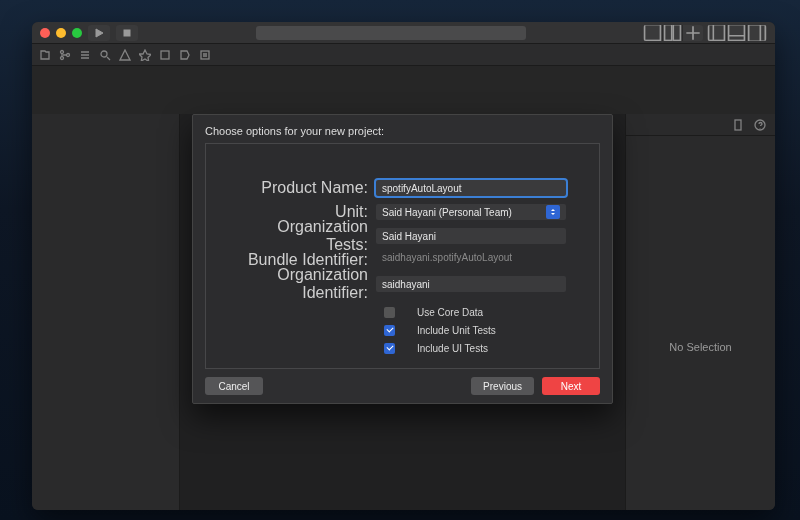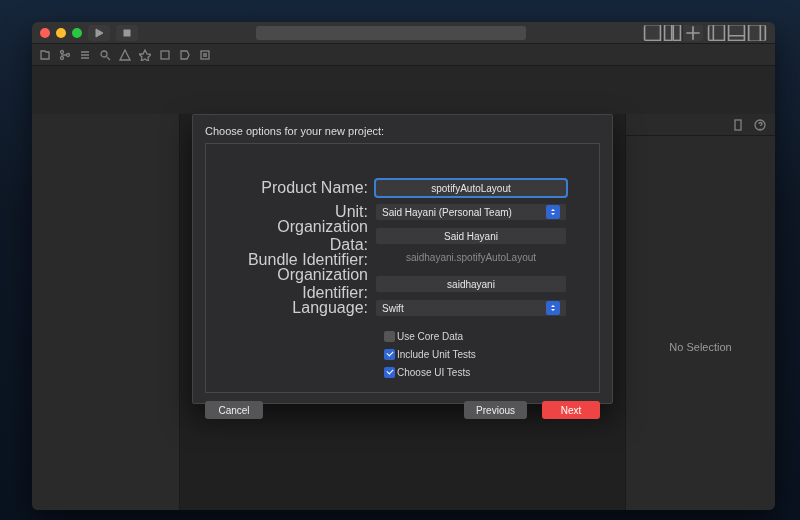--- a/index.html
+++ b/index.html
@@ -53,36 +53,36 @@
   .sheet-title{font-size:11px;color:#ddd;margin-bottom:6px}
   .sheet-inner{
     flex:1; border:1px solid #474749; background:#2c2c2e;
     padding:34px 30px 10px 30px;
   }
   .row{display:flex;align-items:center;height:20px;margin-bottom:4px}
   .lbl{width:140px;text-align:right;color:#cfcfcf;font-size:16px;padding-right:8px}
   .fld{flex:0 0 190px; position:relative}
   .input,.select{
     width:100%; height:16px; background:#3a3a3c; border:none; border-radius:2px;
-    color:#e6e6e6; font-size:10px; padding:0 6px; outline:none;text-align:center;
+    color:#e6e6e6; font-size:10px; padding:0 6px; outline:none;
   }
   .input.focus{box-shadow:0 0 0 2px #3b7fd5}
   .input.ro{color:#8a8a8a;background:transparent}
   .select{display:flex;align-items:center;justify-content:space-between;padding-right:6px}
   .sel-btn{width:14px;height:14px;background:#2f66d4;border-radius:2px;display:flex;align-items:center;justify-content:center}
   .sel-btn svg{width:8px;height:8px;fill:#fff}
-  .chk-row{display:flex;align-items:center;height:16px;margin-bottom:2px;gap:2px;padding-left:148px}
+  .chk-row{display:flex;align-items:center;height:16px;margin-bottom:2px;gap:22px;padding-left:148px}
   .chk{width:11px;height:11px;border-radius:2px;background:#555;display:flex;align-items:center;justify-content:center}
   .chk.on{background:#2f66d4}
   .chk.on::after{content:"";width:5px;height:3px;border-left:1.5px solid #fff;border-bottom:1.5px solid #fff;transform:rotate(-45deg);margin-top:-2px}
   .chk-lbl{font-size:10px;color:#d6d6d6}
   .sheet-footer{display:flex;justify-content:space-between;padding-top:8px}
   .btn{height:18px;min-width:58px;padding:0 12px;border-radius:3px;background:#555557;color:#eee;font-size:10px;display:flex;align-items:center;justify-content:center;cursor:default}
   .btn.primary{background:#ef4444;color:#fff}
-  .footer-right{display:flex;gap:15px}
+  .footer-right{display:flex;gap:8px}
 </style>
 </head>
 <body>
 
 <div class="window">
 
   <div class="titlebar">
     <div class="traffic">
       <div class="dot r"></div>
       <div class="dot y"></div>
@@ -218,63 +218,50 @@
                 <span class="sel-btn">
                     <svg viewBox="0 0 8 8">
                       <path d="M2 3l2-2 2 2M2 5l2 2 2-2"></path>
                     </svg>
                   </span>
               </div>
             </div>
           </div>
 
           <div class="row">
-            <div class="lbl">Organization Data:</div>
+            <div class="lbl">Organization Tests:</div>
             <div class="fld"><input class="input" value="Said Hayani" style=""></div>
           </div>
 
           <div class="row">
             <div class="lbl">Bundle Identifier:</div>
             <div class="fld">
                 <div class="input ro">saidhayani.spotifyAutoLayout</div>
               </div>
           </div>
 
           <div class="row">
             <div class="lbl">Organization Identifier:</div>
             <div class="fld"><input class="input" value="saidhayani" style=""></div>
           </div>
 
-          <div class="row">
-            <div class="lbl">Language:</div>
-            <div class="fld">
-              <div class="select">
-                <span>Swift</span>
-                <span class="sel-btn">
-                    <svg viewBox="0 0 8 8">
-                      <path d="M2 3l2-2 2 2M2 5l2 2 2-2"></path>
-                    </svg>
-                  </span>
-              </div>
-            </div>
-          </div>
 
           <div style="height:6px"></div>
 
           <div class="chk-row">
             <div class="chk"></div>
             <div class="chk-lbl">Use Core Data</div>
           </div>
           <div class="chk-row">
             <div class="chk on"></div>
             <div class="chk-lbl">Include Unit Tests</div>
           </div>
           <div class="chk-row">
             <div class="chk on"></div>
-            <div class="chk-lbl">Choose UI Tests</div>
+            <div class="chk-lbl">Include UI Tests</div>
           </div>
 
         </div>
 
         <div class="sheet-footer">
           <div class="btn">Cancel</div>
           <div class="footer-right">
             <div class="btn">Previous</div>
             <div class="btn primary">Next</div>
           </div>

